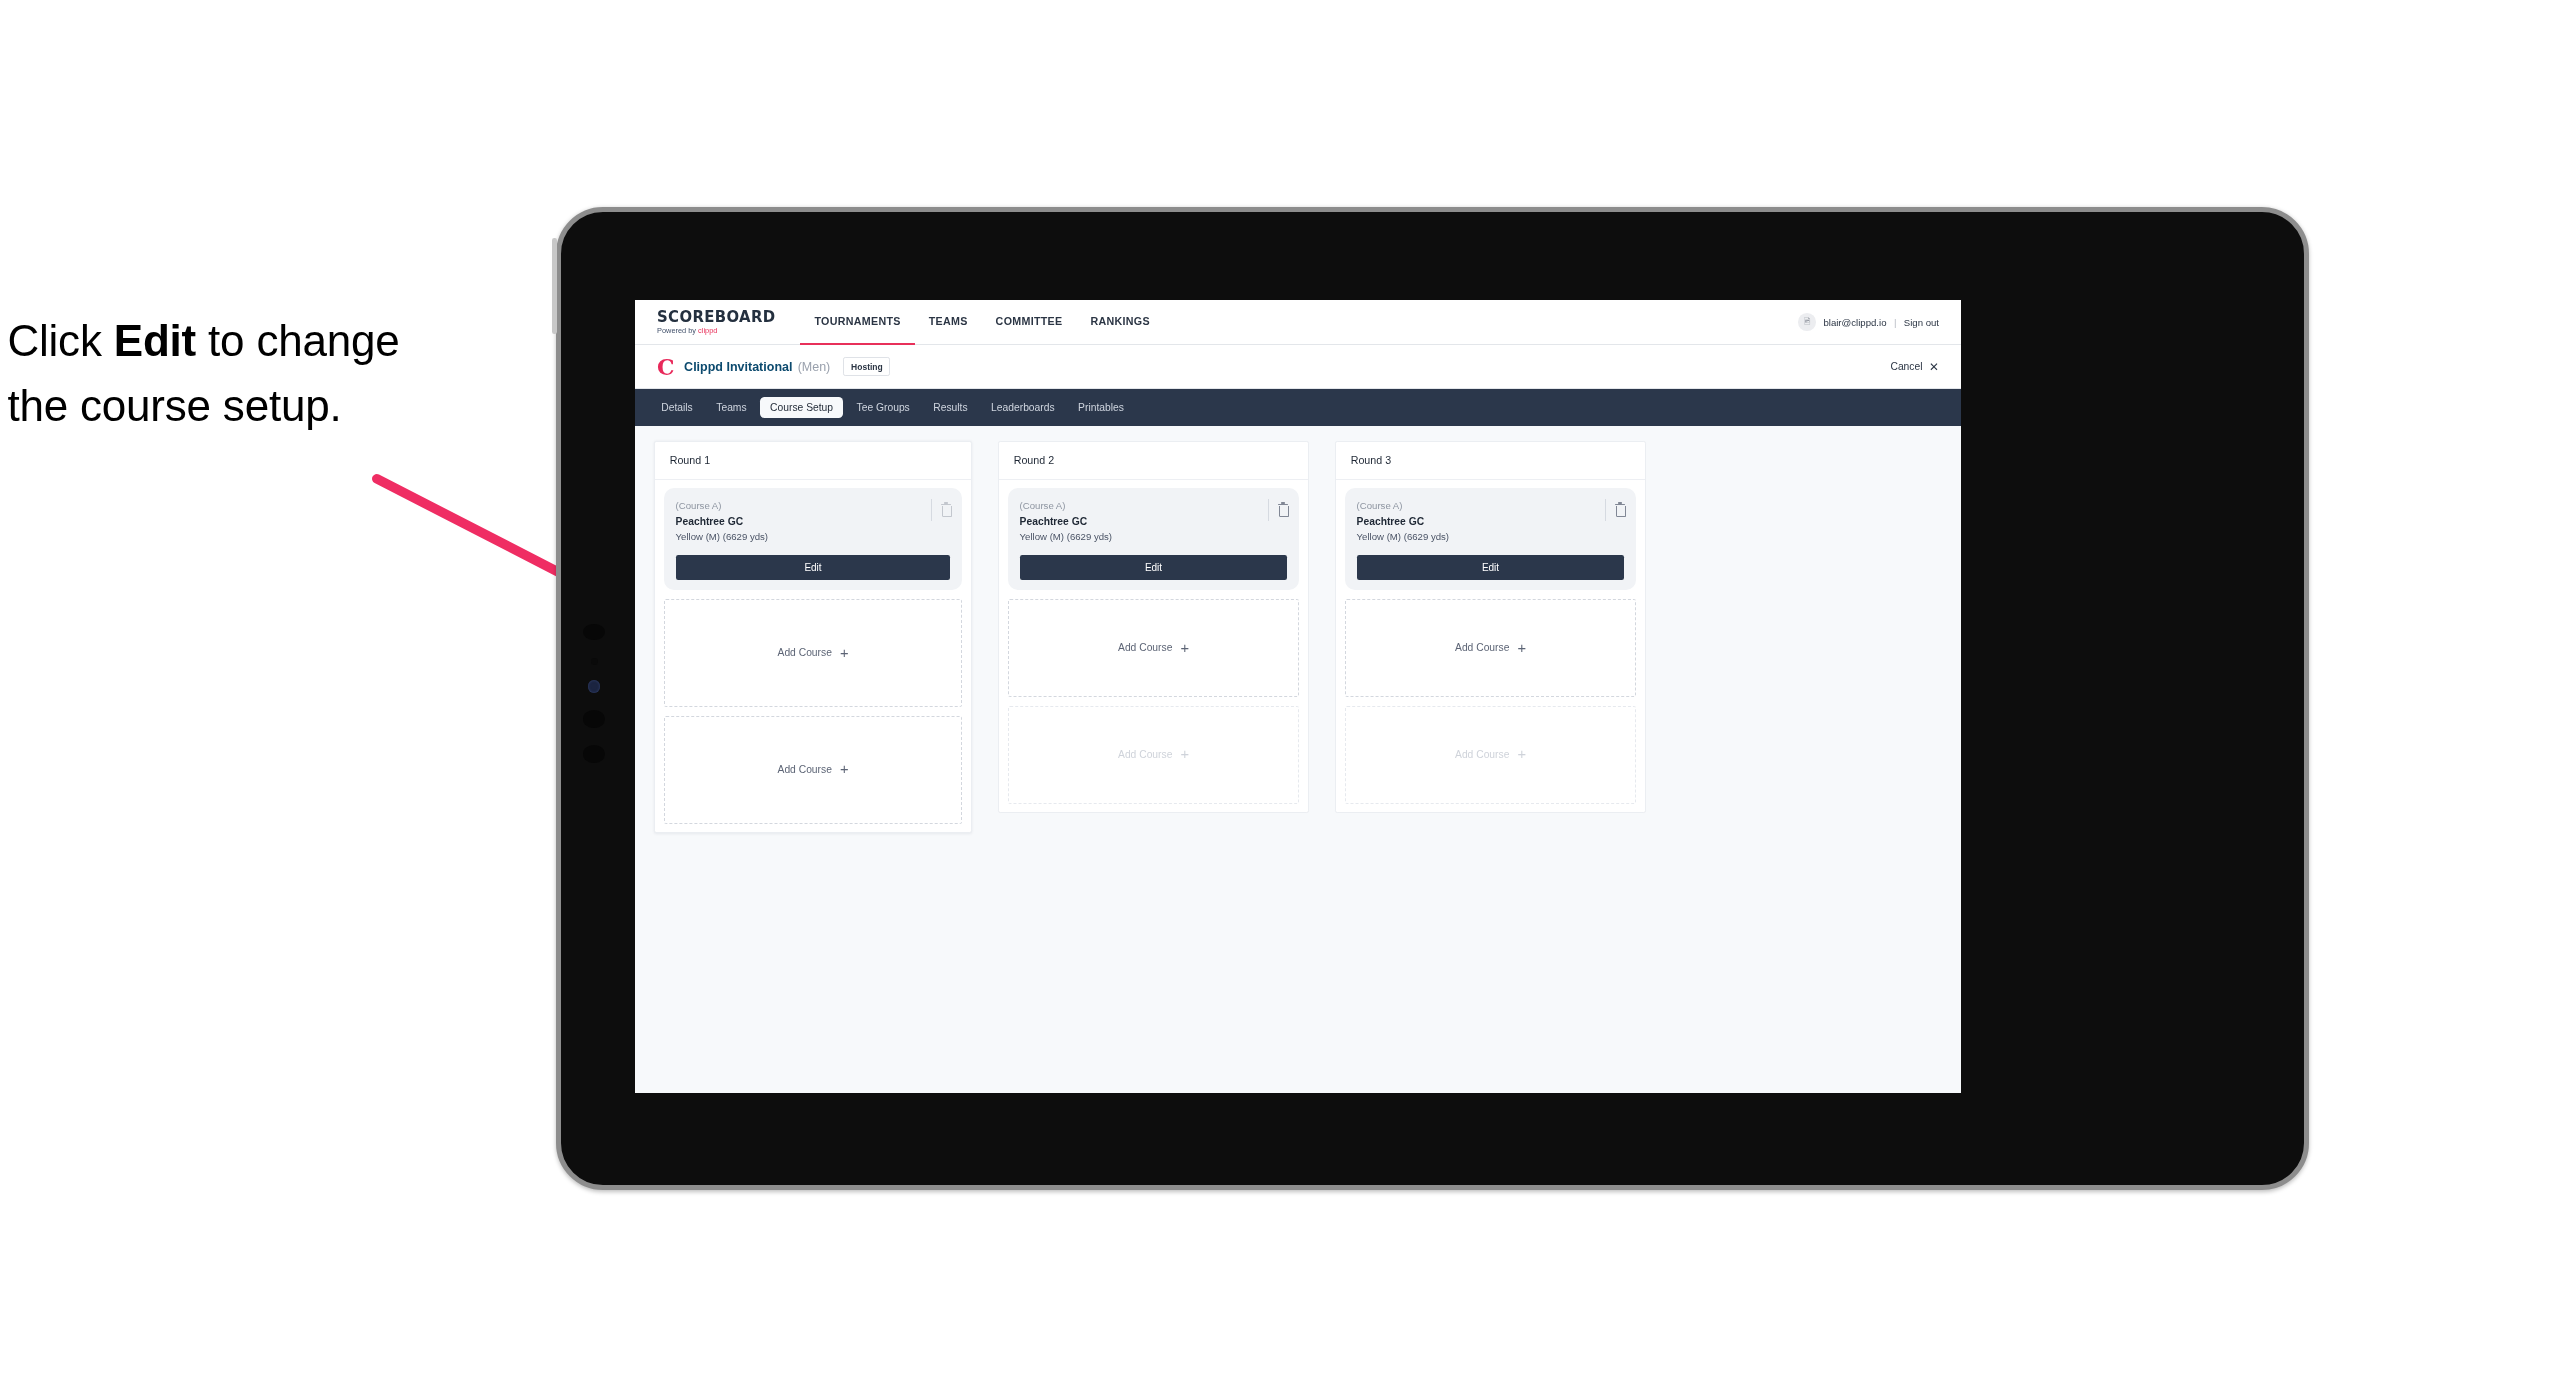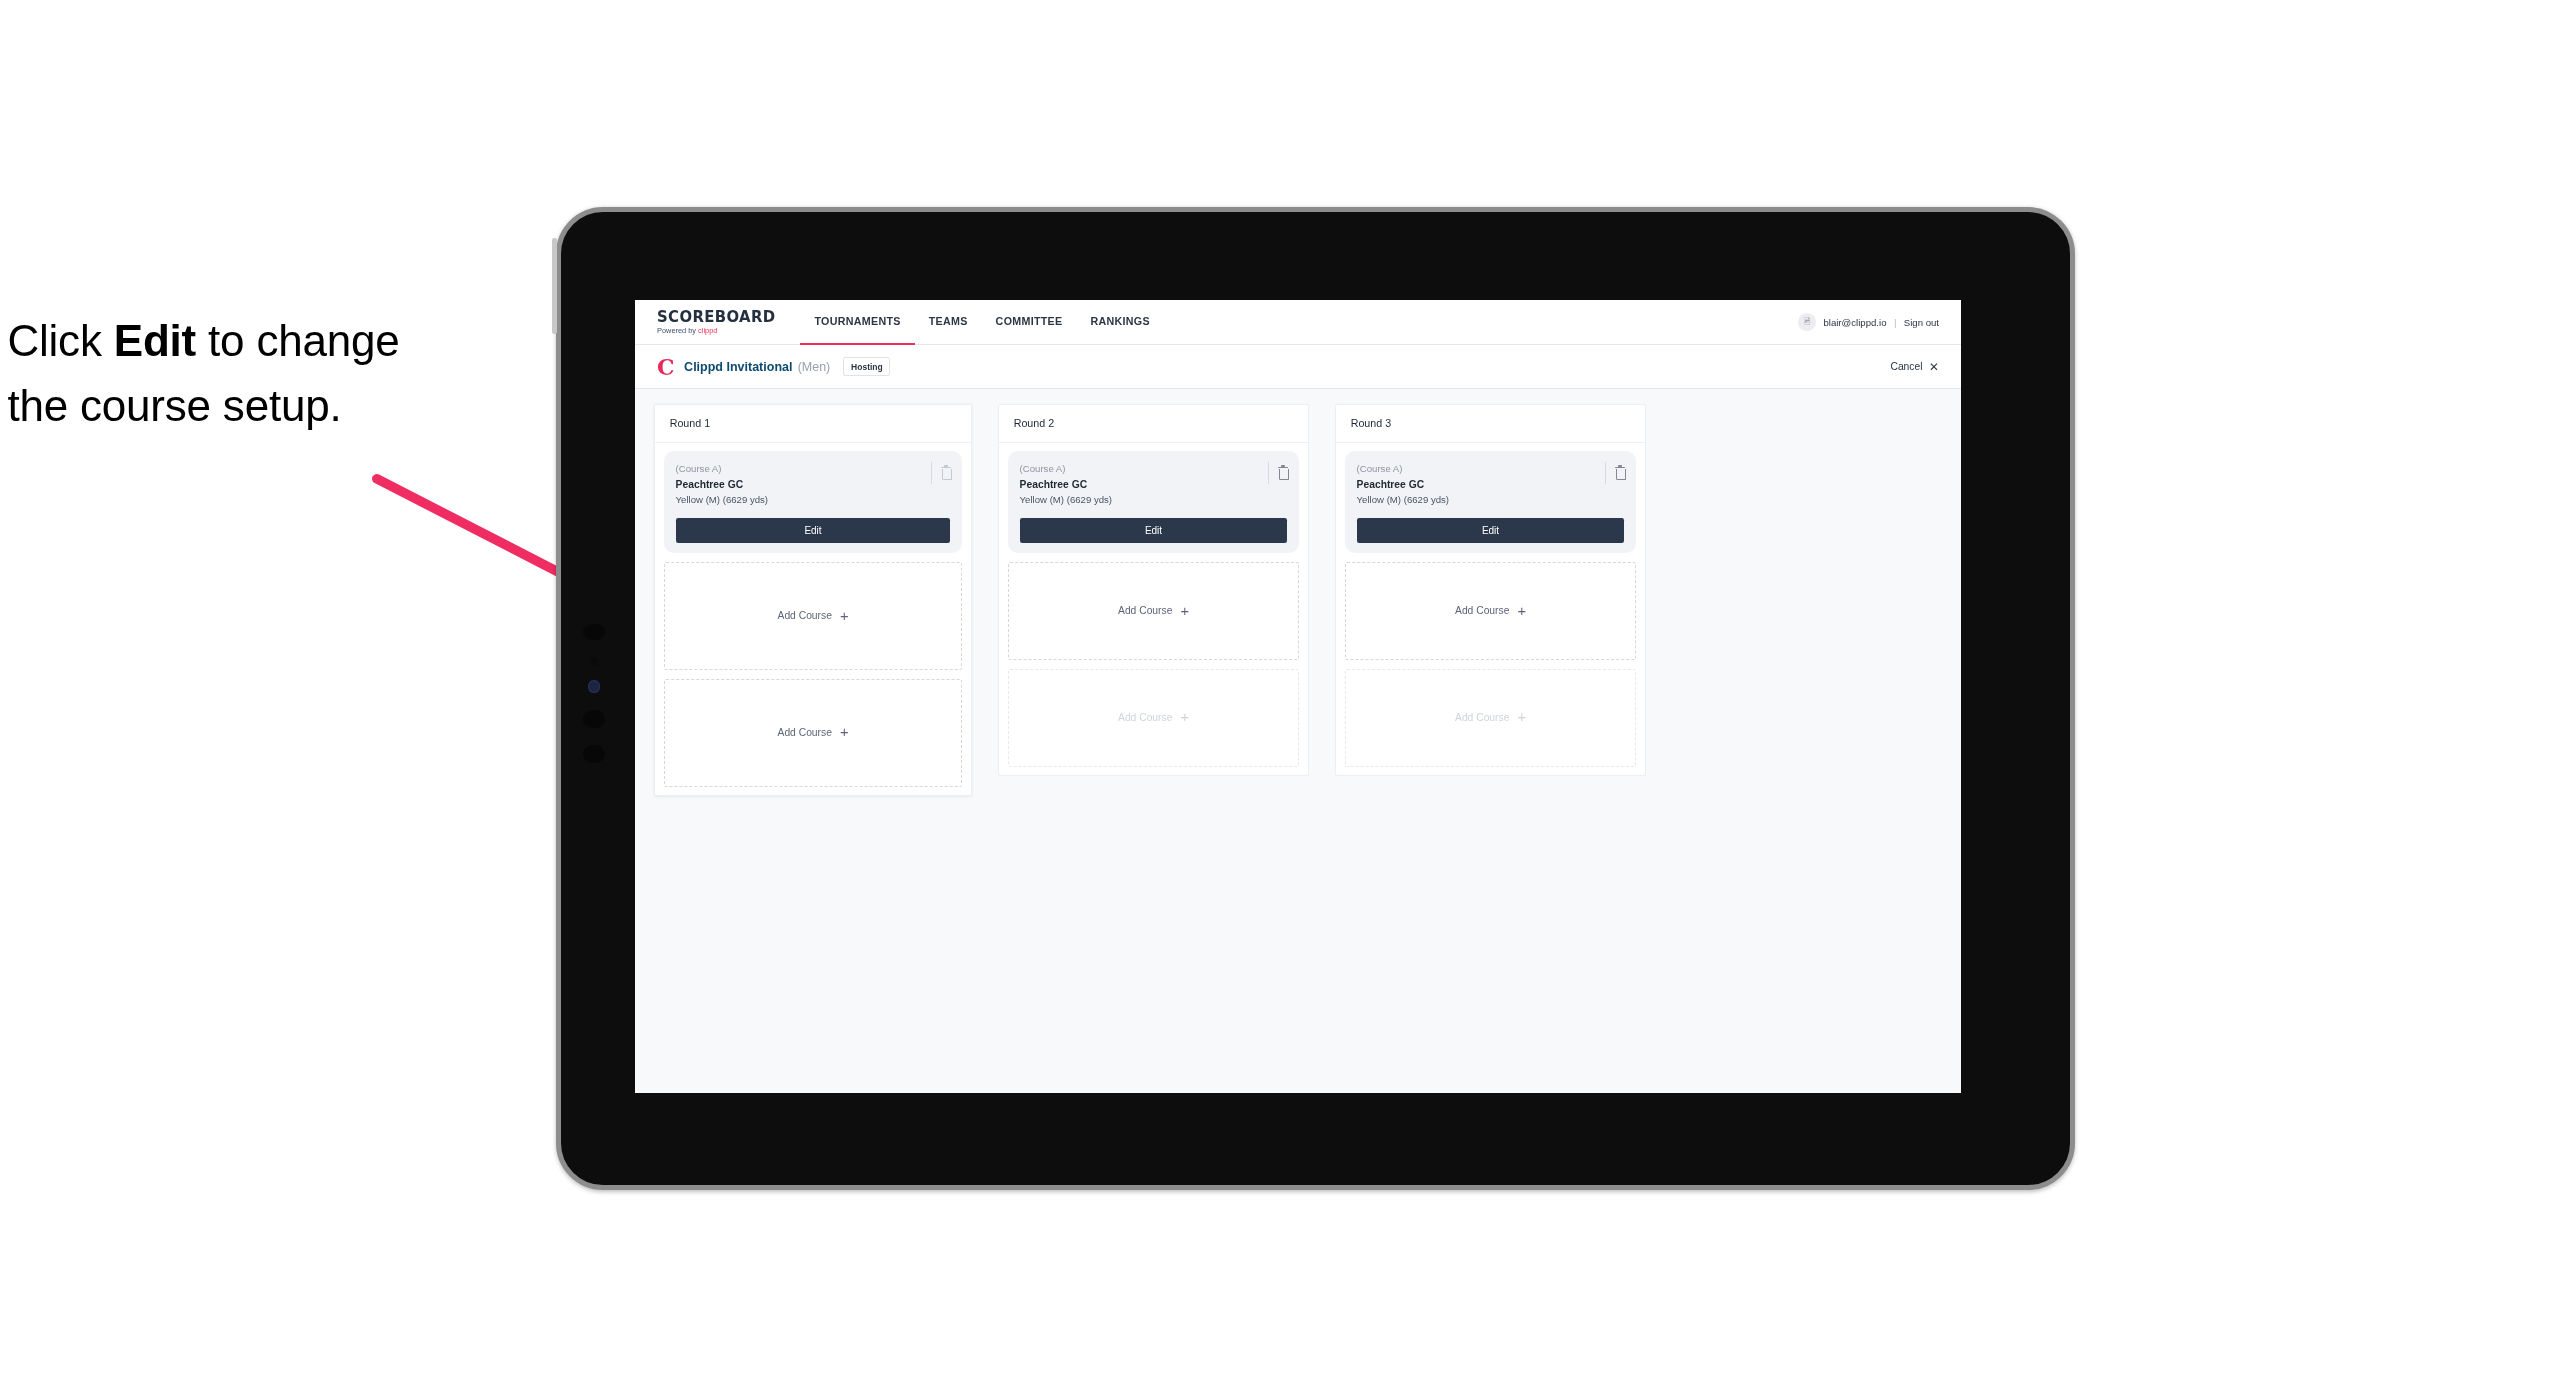--- a/index.html
+++ b/index.html
@@ -16,21 +16,21 @@
     font-size:44px;line-height:1.47;color:#000;
     letter-spacing:-0.2px;
   }
   #annotation b{font-weight:700;}
 
   #arrow-svg{position:absolute;left:368px;top:464px;width:309px;height:184px;}
 
   
   #tablet{
     position:absolute;left:556px;top:207px;
-    width:1519px;height:983px;
+    width:1753px;height:983px;
     background:#0d0d0d;
     border-radius:47px;
     border:5.2px solid #8d8d8d;
     box-sizing:border-box;
     box-shadow:0 1.5px 4.4px rgba(0,0,0,.25);
   }
   .side-btn{
     position:absolute;left:-8.8px;background:#c8c8c8;
     width:5.2px;border-radius:2.2px;
   }
@@ -216,20 +216,29 @@
       <div id="clippd-c">C</div>
       <div id="tourname">Clippd Invitational</div>
       <div id="tourgender">(Men)</div>
       <div id="hosting">Hosting</div>
       <div id="cancel">
         <span>Cancel</span>
         <span class="x">✕</span>
       </div>
     </div>
 
+    <div id="tabbar">
+      <div class="tab">Details</div>
+      <div class="tab">Teams</div>
+      <div class="tab active">Course Setup</div>
+      <div class="tab">Tee Groups</div>
+      <div class="tab">Results</div>
+      <div class="tab">Leaderboards</div>
+      <div class="tab">Printables</div>
+    </div>
 
     <div id="rounds">
 
       <div class="round-col" id="round-col-1">
         <div class="round-head">Round 1</div>
         <div class="round-body">
           <div class="course-card">
             <div class="course-label">(Course A)</div>
             <div class="course-name">Peachtree GC</div>
             <div class="course-tee">Yellow (M) (6629 yds)</div>

